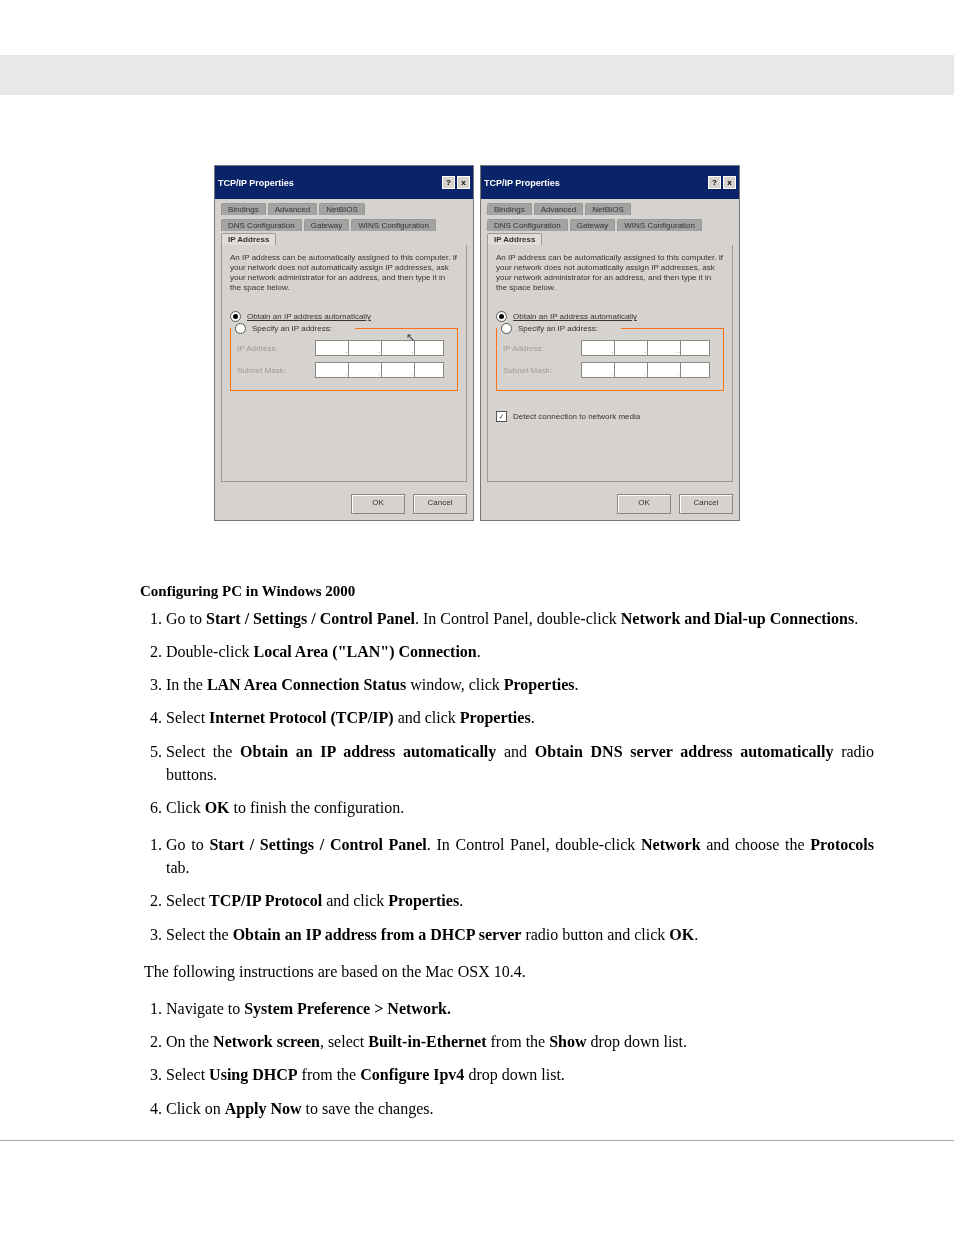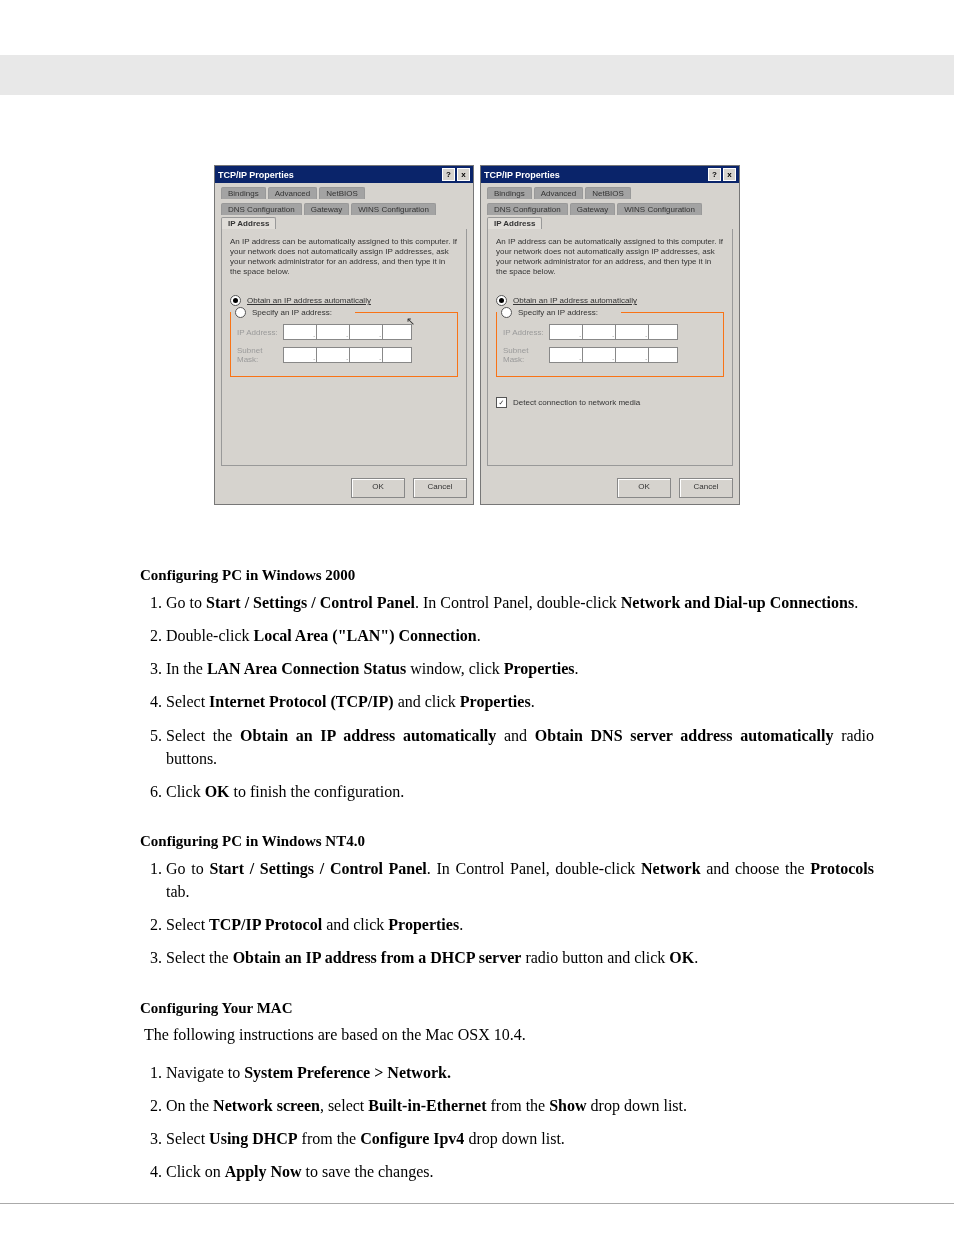--- a/index.html
+++ b/index.html
@@ -1,36 +1,36 @@
 <!DOCTYPE html>
 <html><head>
 <meta charset="utf-8">
 <style>
 body{margin:0;font-family:"Times New Roman",Times,serif;background:#fff;color:#000}
 .page{width:954px;margin:0 auto;padding:0}
 .topbar{height:55px;background:#fff}
 .greybar{height:40px;background:#e8e8e8;margin-bottom:70px}
 .dialogs{display:flex;justify-content:center;gap:6px;margin-bottom:60px}
 .win{width:258px;background:#d6d3ce;border:1px solid #777;font-family:Tahoma,Geneva,sans-serif;font-size:8px;color:#333}
-.tb{background:#0a246a;color:#fff;display:flex;align-items:center;padding:2px 3px;font-weight:700;font-size:9px}
+.tb{background:#0a246a;color:#fff;display:flex;align-items:center;padding:10px 3px;font-weight:700;font-size:9px}
 .tb .ttl{flex:1}
 .tb .btn{width:11px;height:11px;background:#d6d3ce;border:1px solid #fff;color:#000;font-size:8px;display:flex;align-items:center;justify-content:center;margin-left:2px;font-weight:700}
 .tabs{display:flex;gap:2px;padding:4px 6px 0 6px;flex-wrap:wrap}
 .tab{background:#a3a3a3;border:1px solid #999;border-bottom:none;padding:1px 6px;border-radius:2px 2px 0 0;font-size:8px}
 .tab.active{font-weight:700;background:#e0ddd8}
 .pane{margin:0 6px 6px 6px;border:1px solid #999;border-top:none;background:#d6d3ce;padding:8px;min-height:220px;position:relative}
 .desc{font-size:8px;line-height:1.25;margin-bottom:18px}
 .radio-row{margin:6px 0;display:flex;align-items:center;gap:6px}
 .radio{width:9px;height:9px;border:1px solid #555;border-radius:50%;background:#fff;display:inline-block;position:relative}
 .radio.sel::after{content:"";position:absolute;width:5px;height:5px;background:#000;border-radius:50%;top:2px;left:2px}
 .lbl{font-size:8px}
 .lbl.u{text-decoration:underline}
 .fields{border:1px solid #f97316;padding:8px 6px 6px 6px;margin-top:2px}
 .frow{display:flex;align-items:center;margin:6px 0}
-.flabel{width:46px;color:#9a9a9a;font-size:8px}
+.flabel{width:78px;color:#9a9a9a;font-size:8px}
 .ip{display:flex;gap:0}
 .oct{width:28px;height:14px;background:#fff;border:1px solid #888;border-right:none}
 .oct:last-child{border-right:1px solid #888}
 .dot{width:4px;display:flex;align-items:flex-end;justify-content:center;font-size:8px;color:#777;border-top:1px solid #888;border-bottom:1px solid #888;background:#fff}
 .chkrow{display:flex;align-items:center;gap:6px;margin-top:20px}
 .chk{width:9px;height:9px;border:1px solid #555;background:#fff;font-size:7px;line-height:9px;text-align:center}
 .footer{display:flex;justify-content:flex-end;gap:8px;padding:6px}
 .wbtn{min-width:52px;height:18px;background:#d6d3ce;border:1px solid #888;box-shadow:inset 1px 1px 0 #fff;font-size:8px;text-align:center;line-height:16px}
 .cursor{position:absolute;top:86px;left:184px;font-size:11px}
 .bodytext{padding:0 80px 0 140px;font-size:16px;line-height:1.45}
@@ -180,28 +180,26 @@
     <h3>Configuring PC in Windows 2000</h3>
     <ol>
       <li>Go to <b>Start / Settings / Control Panel</b>. In Control Panel, double-click <b>Network and Dial-up Connections</b>.</li>
       <li>Double-click <b>Local Area ("LAN") Connection</b>.</li>
       <li>In the <b>LAN Area Connection Status</b> window, click <b>Properties</b>.</li>
       <li>Select <b>Internet Protocol (TCP/IP)</b> and click <b>Properties</b>.</li>
       <li>Select the <b>Obtain an IP address automatically</b> and <b>Obtain DNS server address automatically</b> radio buttons.</li>
       <li>Click <b>OK</b> to finish the configuration.</li>
     </ol>
 
-    <h3>Configuring PC in Windows NT4.0</h3>
     <ol>
       <li>Go to <b>Start / Settings / Control Panel</b>. In Control Panel, double-click <b>Network</b> and choose the <b>Protocols</b> tab.</li>
       <li>Select <b>TCP/IP Protocol</b> and click <b>Properties</b>.</li>
       <li>Select the <b>Obtain an IP address from a DHCP server</b> radio button and click <b>OK</b>.</li>
     </ol>
 
-    <h3>Configuring Your MAC</h3>
     <p>The following instructions are based on the Mac OSX 10.4.</p>
     <ol>
       <li>Navigate to <b>System Preference &gt; Network.</b></li>
       <li>On the <b>Network screen</b>, select <b>Built-in-Ethernet</b> from the <b>Show</b> drop down list.</li>
       <li>Select <b>Using DHCP</b> from the <b>Configure Ipv4</b> drop down list.</li>
       <li>Click on <b>Apply Now</b> to save the changes.</li>
     </ol>
   </div>
 
   <div class="pgfoot">

